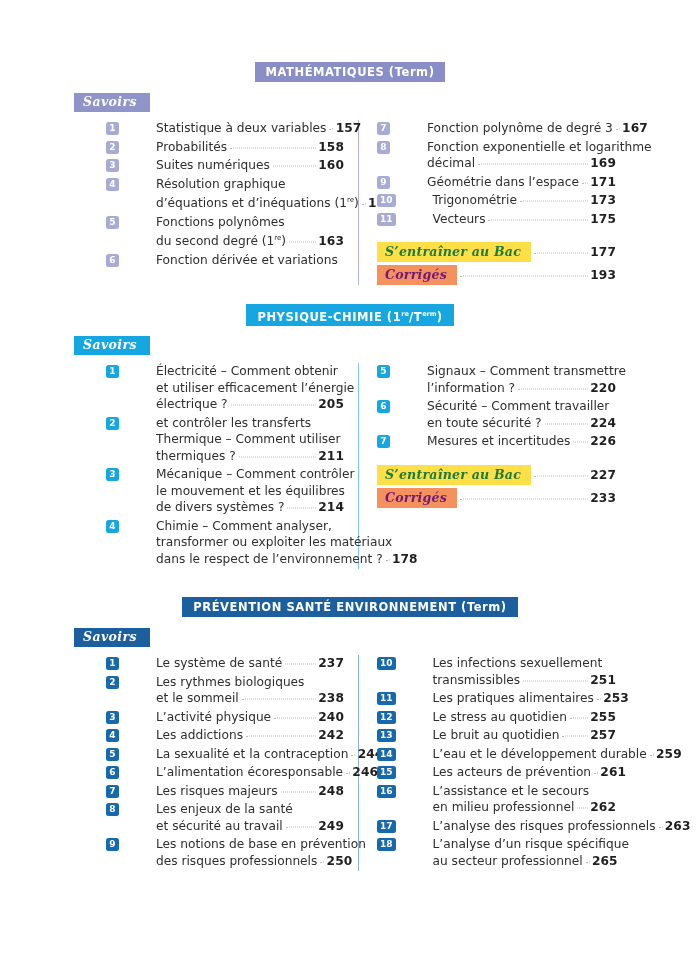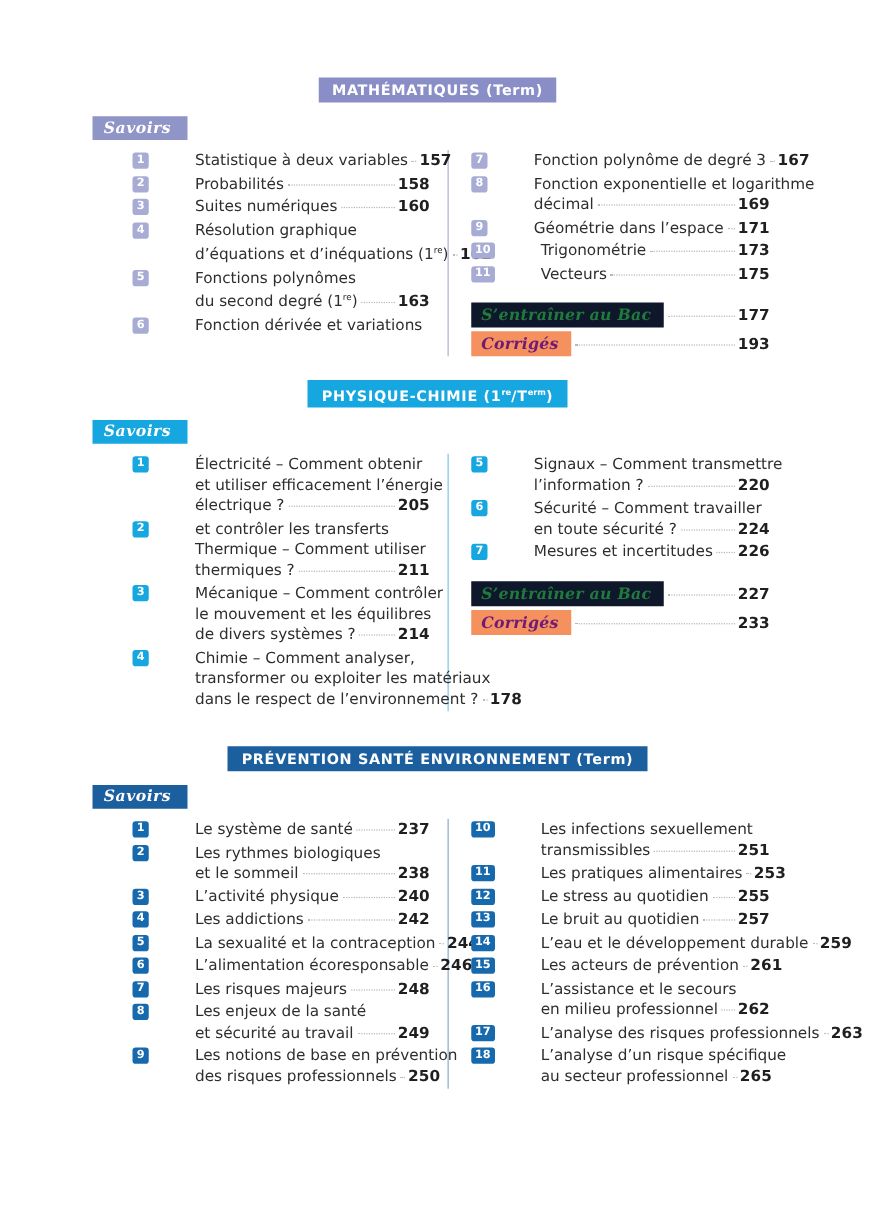--- a/index.html
+++ b/index.html
@@ -148,21 +148,21 @@
     margin: 0 2px 0 3px;
     border-bottom: 1.1px dotted #b9b9b9;
     transform: translateY(-2.5px);
     height: 1px;
   }
   .pagenum {
     flex: 0 0 auto;
     font-size: 12.2px;
     font-weight: bold;
     color: #1f1f1f;
-    text-align: center;
+    text-align: right;
     min-width: 26px;
     letter-spacing: 0.1px;
   }
 
   
   .special-row {
     display: flex;
     align-items: baseline;
     margin-top: 3px;
   }
@@ -171,21 +171,21 @@
     font-family: "DejaVu Serif", "Liberation Serif", serif;
     font-style: italic;
     font-weight: bold;
     font-size: 12.6px;
     padding: 2px 10px 3px 8px;
     line-height: 15px;
     white-space: nowrap;
     letter-spacing: 0.2px;
   }
   .badge-bac {
-    background: #0f172a;
+    background: #fde047;
     color: #1f7a3d;
   }
   .badge-corriges {
     background: #f4915f;
     color: #701a75;
   }
   .spacer-gap { height: 10px; }
 
   
   .sec-math .section-title { background: #8a8ec7; }

